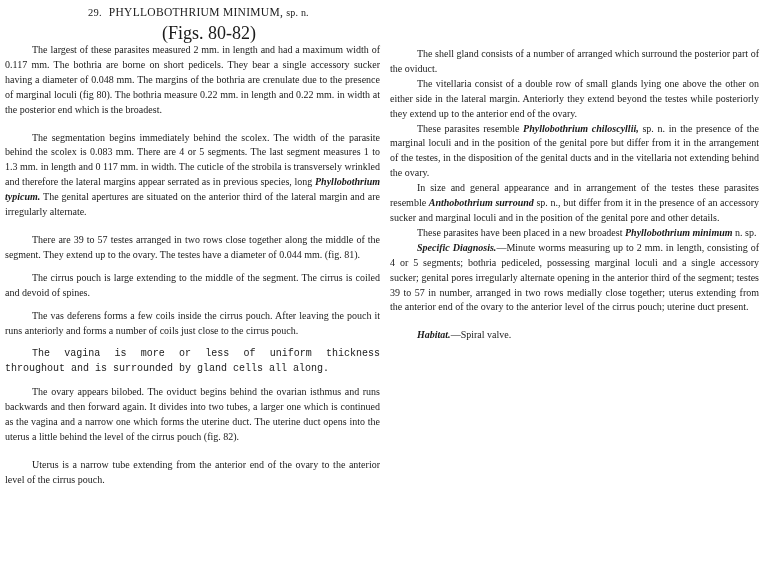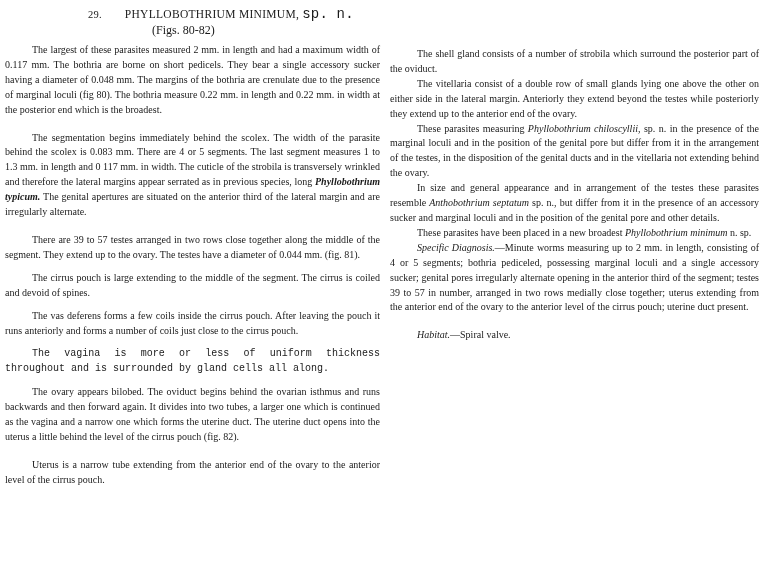--- a/index.html
+++ b/index.html
@@ -7,39 +7,39 @@
       width: 770px; height: 568px; overflow: hidden;
       background: #ffffff; color: #1a1a1a;
       font-family: "Liberation Serif", "DejaVu Serif", serif;
       position: relative;
     }
     .page { position: absolute; inset: 0; }
     .heading {
       position: absolute; left: 88px; top: 6px; width: 290px;
       font-size: 11.5px; letter-spacing: 0.2px;
     }
-    .heading .num { margin-right: 20px; font-size: 10.5px; }
+    .heading .num { margin-right: 4px; font-size: 10.5px; }
     .heading .title { letter-spacing: 0.3px; }
-    .heading .sp { font-size: 14px; font-family: Liberation Mono, monospace; }
+    .heading .sp { font-size: 10px; }
     .subheading {
-      position: absolute; left: 152px; top: 23px;
-      font-size: 12px;
+      position: absolute; left: 162px; top: 23px;
+      font-size: 18px;
     }
     .col {
       position: absolute; font-size: 10px; line-height: 14.9px;
       text-align: justify;
     }
     .col.left { left: 5px; top: 43px; width: 375px; }
     .col.right { left: 390px; top: 47px; width: 369px; }
     .col p { margin: 0; text-indent: 27px; }
     .col p.gap-s { margin-top: 8px; }
     .col p.gap-m { margin-top: 13px; }
     .col p.gap-l { }
     .col p.no-indent-gap { margin-top: 9px; font-family: Liberation Mono, monospace; }
-    .it { font-style: italic; }
+    .it { font-style: italic; font-weight: bold; }
     .b { font-weight: bold; margin-top: 34px; }
   </style>
 </head>
 <body>
 
 <div class="page">
 
   <div class="heading">
     <span class="num">29.</span>
     <span class="title">PHYLLOBOTHRIUM MINIMUM,</span>
@@ -52,22 +52,22 @@
     <p class="gap-m"><span>The segmentation begins immediately behind the scolex. The width of the parasite behind the scolex is 0.083 mm. There are 4 or 5 segments. The last segment measures 1 to 1.3 mm. in length and 0 117 mm. in width. The cuticle of the strobila is transversely wrinkled and therefore the lateral margins appear serrated as in previous species, long</span> <span class="it b">Phyllobothrium typicum.</span><span> The genital apertures are situated on the anterior third of the lateral margin and are irregularly alternate.</span></p>
     <p class="gap-m">There are 39 to 57 testes arranged in two rows close together along the middle of the segment. They extend up to the ovary. The testes have a diameter of 0.044 mm. (fig. 81).</p>
     <p class="gap-s">The cirrus pouch is large extending to the middle of the segment. The cirrus is coiled and devoid of spines.</p>
     <p class="gap-s">The vas deferens forms a few coils inside the cirrus pouch. After leaving the pouch it runs anteriorly and forms a number of coils just close to the cirrus pouch.</p>
     <p class="no-indent-gap">The vagina is more or less of uniform thickness throughout and is surrounded by gland cells all along.</p>
     <p class="gap-s">The ovary appears bilobed. The oviduct begins behind the ovarian isthmus and runs backwards and then forward again. It divides into two tubes, a larger one which is continued as the vagina and a narrow one which forms the uterine duct. The uterine duct opens into the uterus a little behind the level of the cirrus pouch (fig. 82).</p>
     <p class="gap-m">Uterus is a narrow tube extending from the anterior end of the ovary to the anterior level of the cirrus pouch.</p>
   </div>
 
   <div class="col right">
-    <p>The shell gland consists of a number of strobila which surround the posterior part of the oviduct.</p>
+    <p>The shell gland consists of a number of arranged which surround the posterior part of the oviduct.</p>
     <p class="gap-l">The vitellaria consist of a double row of small glands lying one above the other on either side in the lateral margin. Anteriorly they extend beyond the testes while posteriorly they extend up to the anterior end of the ovary.</p>
-    <p class="gap-l"><span>These parasites measuring </span><span class="it">Phyllobothrium chiloscyllii,</span><span> sp. n. in the presence of the marginal loculi and in the position of the genital pore but differ from it in the arrangement of the testes, in the disposition of the genital ducts and in the vitellaria not extending behind the ovary.</span></p>
-    <p class="gap-l"><span>In size and general appearance and in arrangement of the testes these parasites resemble </span><span class="it">Anthobothrium septatum</span><span> sp. n., but differ from it in the presence of an accessory sucker and marginal loculi and in the position of the genital pore and other details.</span></p>
+    <p class="gap-l"><span>These parasites resemble </span><span class="it">Phyllobothrium chiloscyllii,</span><span> sp. n. in the presence of the marginal loculi and in the position of the genital pore but differ from it in the arrangement of the testes, in the disposition of the genital ducts and in the vitellaria not extending behind the ovary.</span></p>
+    <p class="gap-l"><span>In size and general appearance and in arrangement of the testes these parasites resemble </span><span class="it">Anthobothrium surround</span><span> sp. n., but differ from it in the presence of an accessory sucker and marginal loculi and in the position of the genital pore and other details.</span></p>
     <p class="gap-l"><span>These parasites have been placed in a new broadest </span><span class="it">Phyllobothrium minimum</span><span> n. sp.</span></p>
     <p class="gap-l"><span class="it">Specific Diagnosis.</span><span>—Minute worms measuring up to 2 mm. in length, consisting of 4 or 5 segments; bothria pediceled, possessing marginal loculi and a single accessory sucker; genital pores irregularly alternate opening in the anterior third of the segment; testes 39 to 57 in number, arranged in two rows medially close together; uterus extending from the anterior end of the ovary to the anterior level of the cirrus pouch; uterine duct present.</span></p>
     <p class="gap-m"><span class="it">Habitat.</span><span>—Spiral valve.</span></p>
   </div>
 
 </div>
 
 </body></html>

